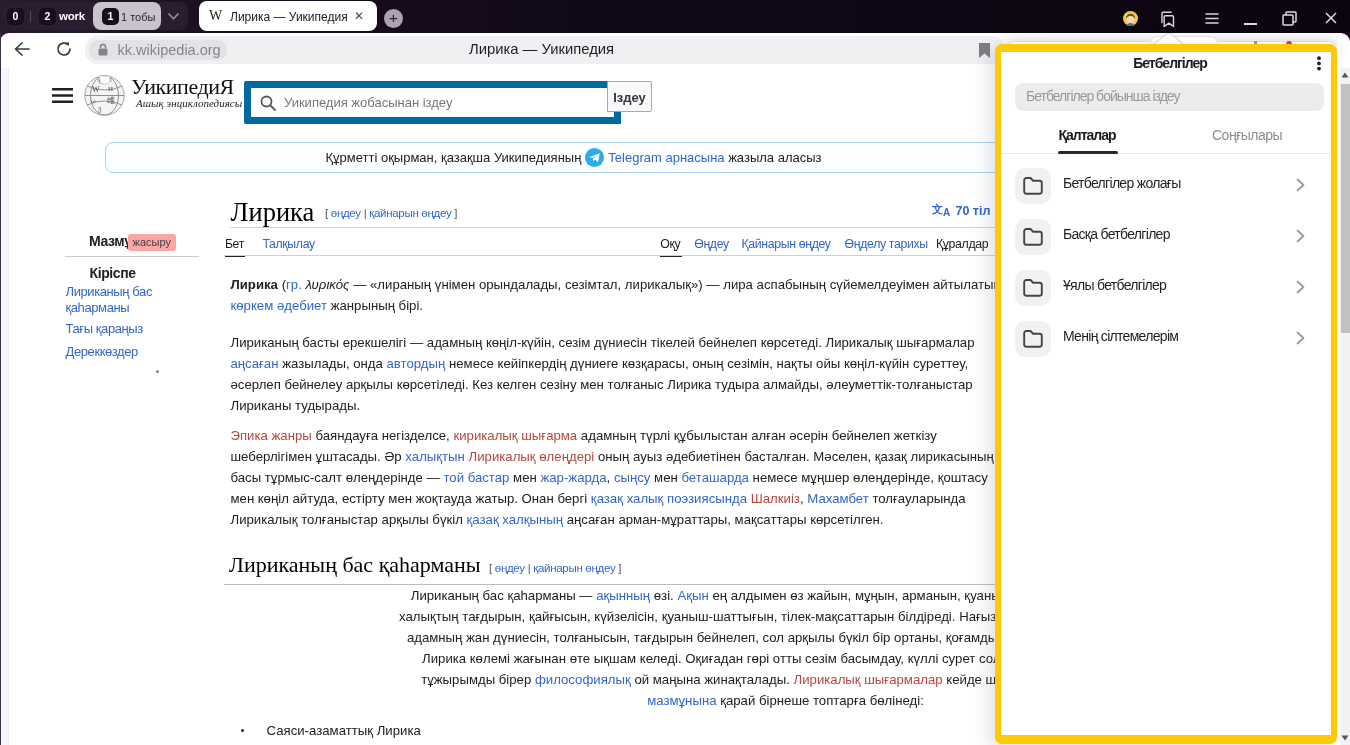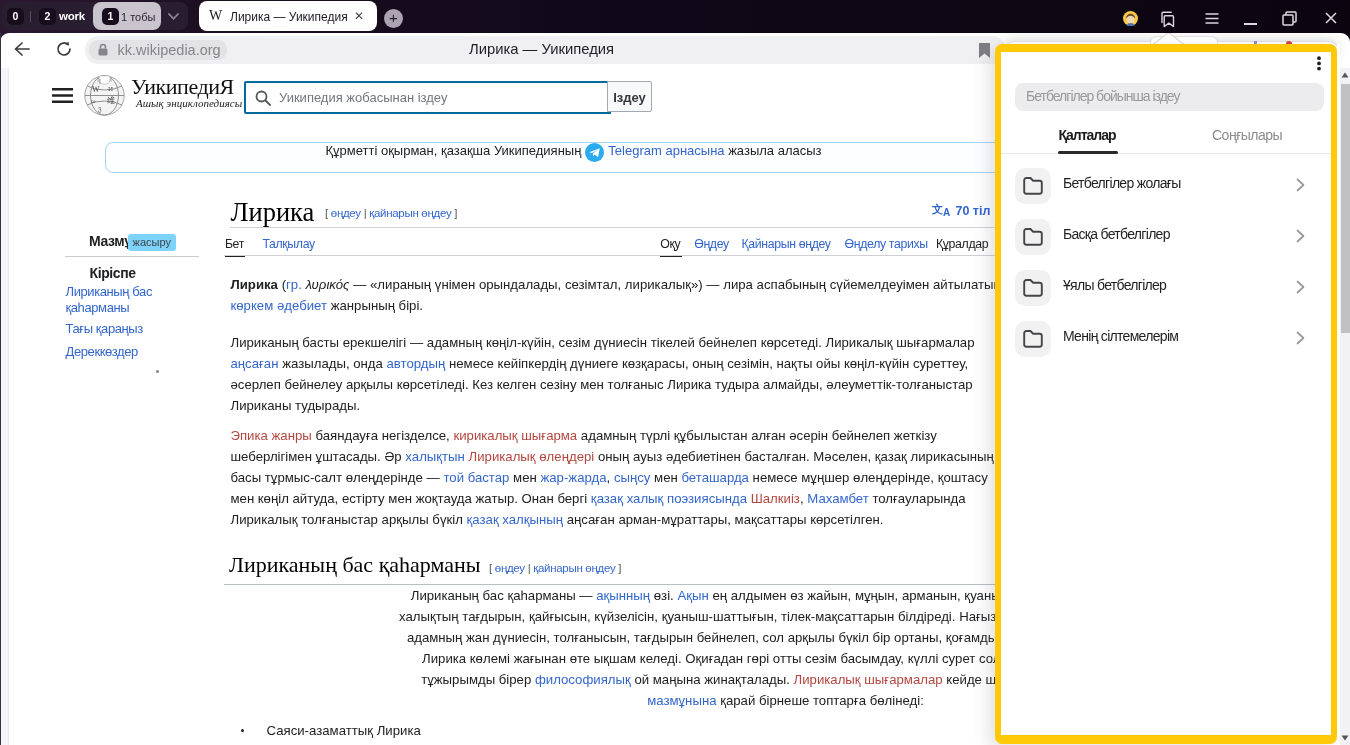--- a/index.html
+++ b/index.html
@@ -26,37 +26,37 @@
   #smartbox{left:85px;top:2.5px;width:920px;height:28px;background:#f0f0f2;border-radius:13px;}
   #domainchip{position:absolute;left:4px;top:4px;width:138px;height:20px;background:#e3e3e6;border-radius:9px;}
   #domainchip .txt{position:absolute;left:28.5px;top:2.5px;font-size:14.5px;color:#84848c;}
   #pagetitle{left:85px;top:8px;width:913px;text-align:center;font-size:14.8px;color:#1f1f24;}
   
   #page{left:0;top:68px;width:1350px;height:677px;background:#fff;}
   .wlink{color:#3366cc;text-decoration:none;}
   .rlink{color:#b3473f;text-decoration:none;}
   #wordmark{left:131px;top:5.5px;font-family:"Liberation Serif",serif;font-size:22px;letter-spacing:-0.45px;color:#111;}
   #tagline{left:136px;top:28.5px;font-family:"Liberation Serif",serif;font-style:italic;font-size:11px;color:#222;}
-  #searchbox{left:244px;top:13px;width:363px;height:29px;border:2px solid #0369a1;border-radius:2px 0 0 2px;background:#fff;text-decoration:underline;}
+  #searchbox{left:244px;top:13px;width:363px;height:29px;border:7px solid #0369a1;border-radius:2px 0 0 2px;background:#fff;text-decoration:underline;}
   #searchbox .ph{position:absolute;left:33px;top:7px;font-size:13px;color:#72777d;}
   #searchbtn{left:607px;top:13px;width:45px;height:31px;border:1px solid #a2a9b1;border-radius:0 2px 2px 0;background:#f8f9fa;font-size:13px;font-weight:bold;color:#36383b;text-align:center;line-height:31px;box-sizing:border-box;}
   #banner{left:105px;top:73.5px;width:935px;height:29px;border:1px solid #a7d3f3;border-radius:8px;background:#fcfeff;}
   #banner .in{position:absolute;left:0;top:7.5px;width:100%;text-align:center;font-size:13px;color:#202122;}
   #h1t{left:230.5px;top:129px;font-family:"Liberation Serif",serif;font-size:26.5px;color:#000;}
   #h1edit{left:325px;top:139px;font-size:11.5px;letter-spacing:-0.3px;color:#54595d;}
   #langbtn{left:932px;top:134px;font-size:12.5px;font-weight:bold;color:#36c;}
   #pagetabs{left:0;top:168.8px;width:1350px;height:21px;font-size:12.3px;letter-spacing:-0.35px;}
   #pagetabs span{position:absolute;top:0;}
   #tabline{left:224px;top:187.3px;width:1126px;height:1px;background:#cdd1d5;}
   .ul{position:absolute;height:2.6px;background:#202122;top:186.8px;}
   
   #toc{font-size:14px;}
   .tocb{position:absolute;font-weight:bold;color:#202122;font-size:14px;letter-spacing:-0.4px;margin-left:24px;}
   .tocl{position:absolute;color:#36c;font-size:13px;line-height:15.5px;letter-spacing:-0.4px;}
-  #hidebtn{left:128px;top:166px;width:47.5px;height:17px;background:#7dd3fc;border-radius:3px;font-size:11px;color:#3f4347;text-align:center;line-height:17px;}
+  #hidebtn{left:128px;top:166px;width:47.5px;height:17px;background:#fca5a5;border-radius:3px;font-size:11px;color:#3f4347;text-align:center;line-height:17px;}
   #tocline{left:65px;top:188.3px;width:134px;height:1px;background:#c8ccd1;}
   
   .para{position:absolute;left:230.5px;width:1110px;font-size:13.2px;line-height:21px;color:#202122;white-space:nowrap;}
   #h2t{left:229px;top:483.5px;font-family:"Liberation Serif",serif;font-size:22px;color:#000;}
   #h2edit{left:489px;top:494px;font-size:11.5px;letter-spacing:-0.3px;color:#54595d;}
   #h2line{left:224px;top:515.5px;width:1126px;height:1px;background:#b9bec3;}
   
   #popuptop{left:1003px;top:41px;width:337px;height:16px;background:#fff;border:1px solid #dfdfe3;border-bottom:none;border-radius:12px 12px 0 0;box-sizing:border-box;box-shadow:0 -3px 9px rgba(110,110,130,0.18);}
   
   #reddot{left:1286px;top:41.3px;width:6px;height:6px;border-radius:50%;background:#e23c36;}
@@ -166,21 +166,21 @@
     <div class="abs" id="tagline">Ашық энциклопедиясы</div>
     <div class="abs" id="searchbox">
       <svg style="position:absolute;left:9px;top:7px;" width="16" height="16" viewBox="0 0 16 16">
         <circle cx="6.5" cy="6.5" r="5" fill="none" stroke="#54595d" stroke-width="1.8"></circle>
         <path d="M10.5 10.5 L15 15" stroke="#54595d" stroke-width="1.8" stroke-linecap="round"></path>
       </svg>
       <span class="ph">Уикипедия жобасынан іздеу</span>
     </div>
     <div class="abs" id="searchbtn">Іздеу</div>
     <div class="abs" id="banner">
-      <div class="in" style="display:flex;justify-content:center;gap:4px;top:0;height:29px;">
+      <div class="in" style="display:flex;justify-content:center;align-items:center;gap:4px;top:0;height:29px;">
           <span>Құрметті оқырман, қазақша Уикипедияның</span>
           <svg width="19" height="19" viewBox="0 0 19 19">
             <circle cx="9.5" cy="9.5" r="9.5" fill="#2aabee"></circle>
             <path d="M4.2 9.2 L14.8 5.2 L13 14.2 L9.8 11.6 L8.1 13.3 L7.9 10.6 L12.6 6.9 L7 10 Z" fill="#fff"></path>
           </svg>
           <span><a class="wlink" href="#">Telegram арнасына</a> жазыла аласыз</span>
         </div>
     </div>
     <div class="abs" id="h1t">Лирика</div>
     <div class="abs" id="h1edit">[ <a class="wlink" href="#">өңдеу</a> | <a class="wlink" href="#">қайнарын өңдеу</a> ]</div>
@@ -252,20 +252,21 @@
   <div class="abs" id="popuptop"></div>
   <div class="abs" style="left:1150px;top:36.3px;width:68px;height:9px;background:#fff;border:1px solid #e2e2e6;border-bottom:none;border-radius:7px 7px 0 0;box-sizing:border-box;"></div>
   <svg class="abs" style="left:1149px;top:32.6px;" width="39" height="14" viewBox="0 0 39 14">
     <path d="M0 12.4 Q4 12.4 7 9.2 L17 1.3 Q19.5 -0.8 22 1.3 L32 9.2 Q35 12.4 39 12.4 L39 14 L0 14 Z" fill="#fff"></path>
     <path d="M0 12.4 Q4 12.4 7 9.2 L17 1.3 Q19.5 -0.8 22 1.3 L32 9.2 Q35 12.4 39 12.4" fill="none" stroke="#dcdce0" stroke-width="1.1"></path>
   </svg>
   <div class="abs" id="reddot"></div>
   <div class="abs" style="left:1254px;top:41.3px;width:2.6px;height:3.5px;background:#9f86c8;"></div>
 
   <div class="abs" id="panel"></div>
+  <div class="abs" id="ptitle">Бетбелгілер</div>
   <svg class="abs" id="pdots" style="left:1317.2px;top:56px;" width="4" height="15" viewBox="0 0 4 15">
     <circle cx="2" cy="2.2" r="1.9" fill="#202024"></circle>
       <circle cx="2" cy="7.4" r="1.9" fill="#202024"></circle>
       <circle cx="2" cy="12.6" r="1.9" fill="#202024"></circle>
   </svg>
   <div class="abs" id="psearch">
       <span>Бетбелгілер бойынша іздеу</span>
     </div>
   <div class="abs" id="ptab1">Қалталар</div>
   <div class="abs" id="ptab2">Соңғылары</div>

